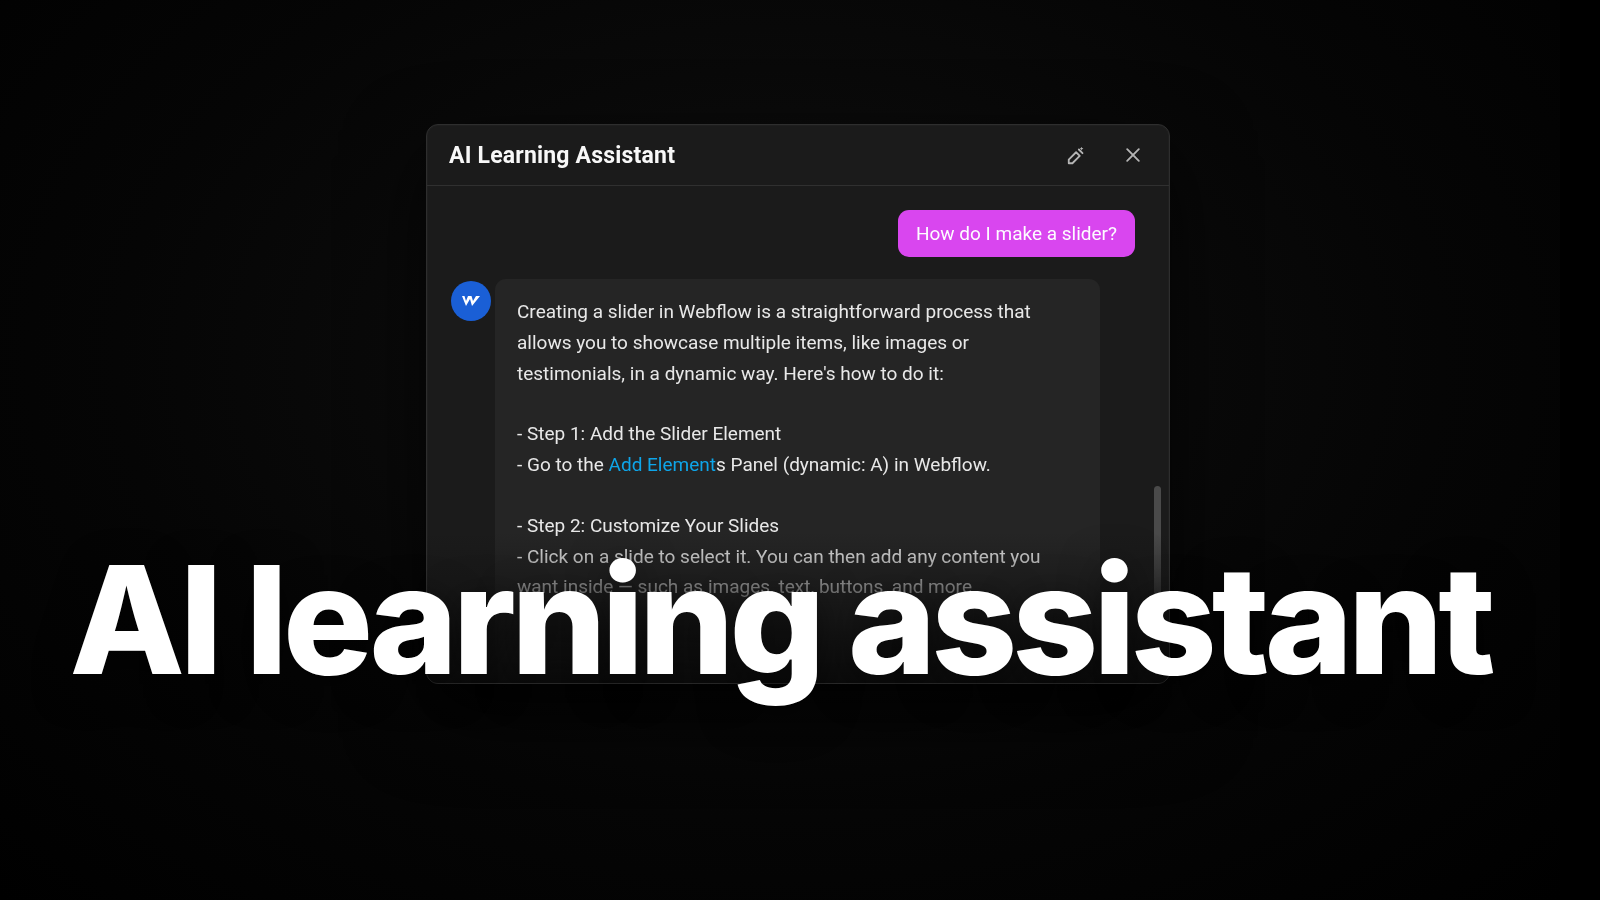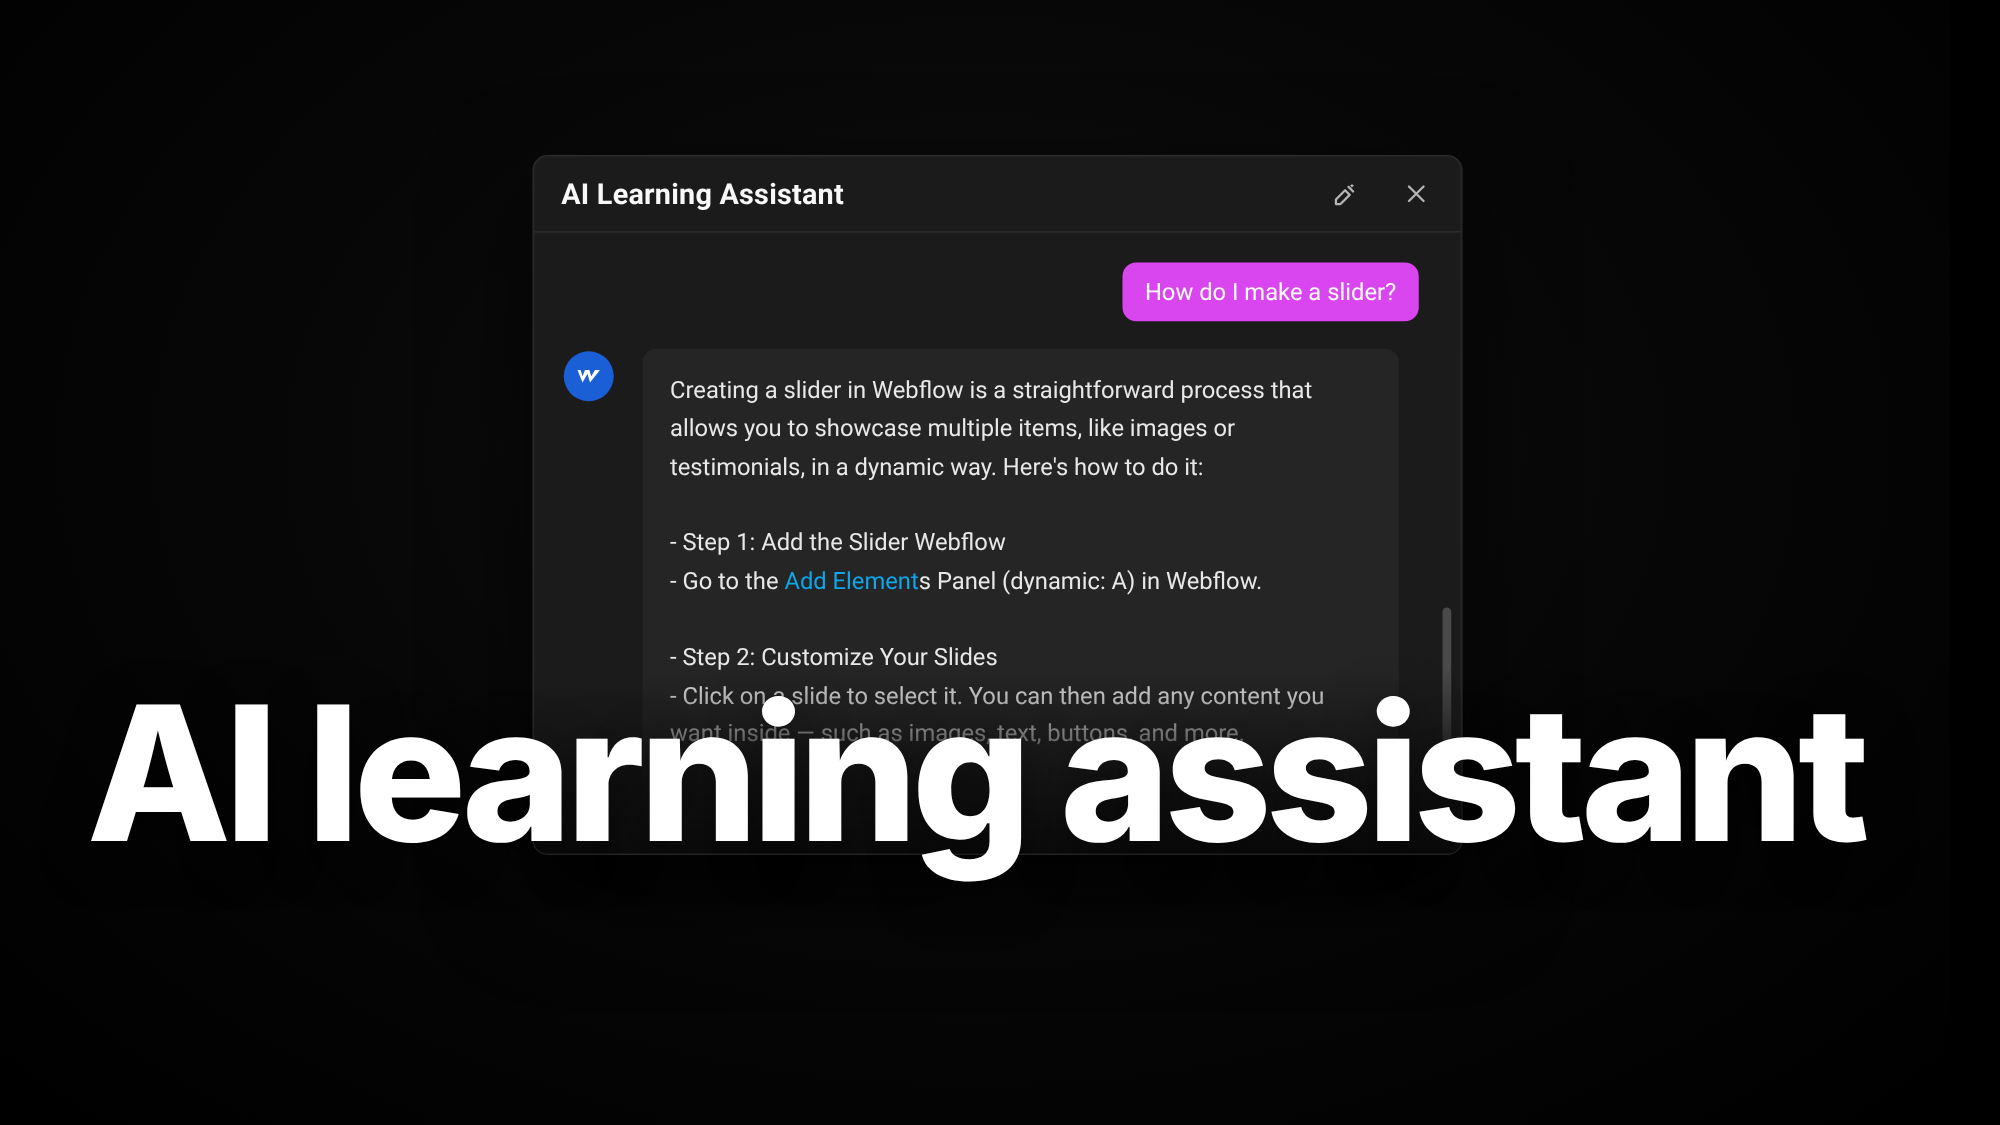--- a/index.html
+++ b/index.html
@@ -69,21 +69,21 @@
     background: #d946ef;
     color: #fdfcff;
     font-size: 19px;
     padding: 12px 18px;
     border-radius: 11px;
     font-weight: 450;
   }
   .assistant-row {
     display: flex;
     align-items: flex-start;
-    gap: 23px;
+    gap: 4px;
   }
   .avatar {
     width: 40px;
     height: 40px;
     border-radius: 50%;
     background: #1a5fd6;
     flex-shrink: 0;
     display: flex;
     align-items: center;
     justify-content: center;
@@ -172,21 +172,21 @@
         <div class="avatar">
           <span>
             <svg width="24" height="24" viewBox="0 0 24 24">
               <path d="M3 7 L7 17 L11 10 L13 17 L21 7 L17 7 L14 12 L12.5 7 L9 7 L7 12 L5.5 7 Z" fill="#ffffff"></path>
             </svg>
           </span>
         </div>
         <div class="assistant-bubble">
           <p>Creating a slider in Webflow is a straightforward process that allows you to showcase multiple items, like images or testimonials, in a dynamic way. Here's how to do it:</p>
           <div class="spacer"></div>
-          <p>- Step 1: Add the Slider Webflow</p>
+          <p>- Step 1: Add the Slider Element</p>
           <p>
             <span>  - Go to the </span><a class="inline-link">Add Element</a><span>s Panel (dynamic: A) in Webflow.</span>
           </p>
           <div class="spacer"></div>
           <p>- Step 2: Customize Your Slides</p>
           <p>  - Click on a slide to select it. You can then add any content you want inside — such as images, text, buttons, and more.</p>
         </div>
       </div>
 
       <div class="scrollbar"></div>

